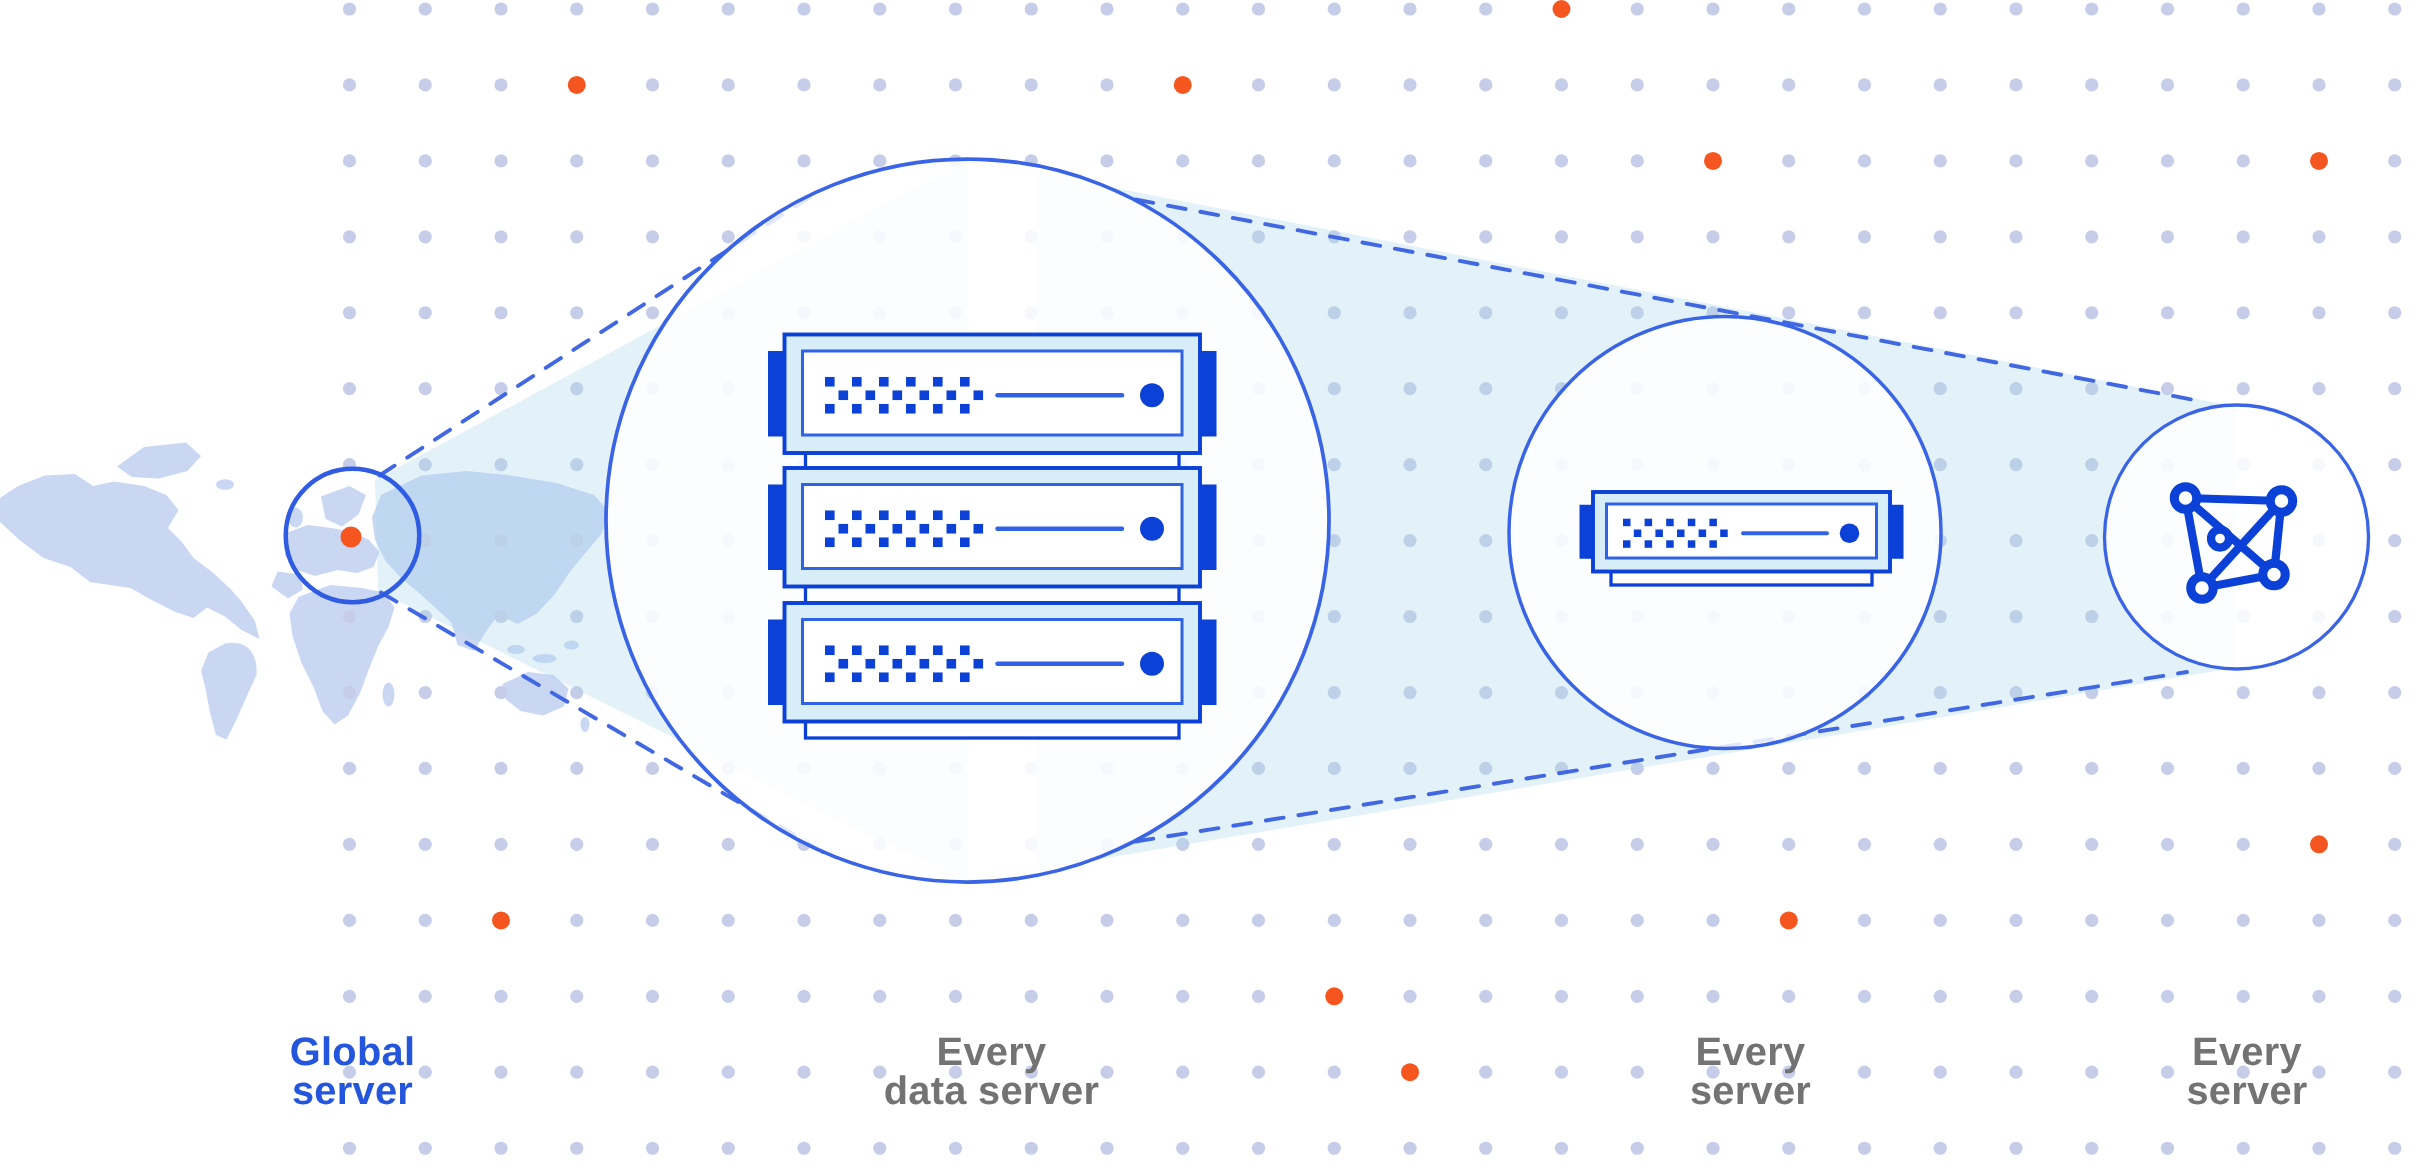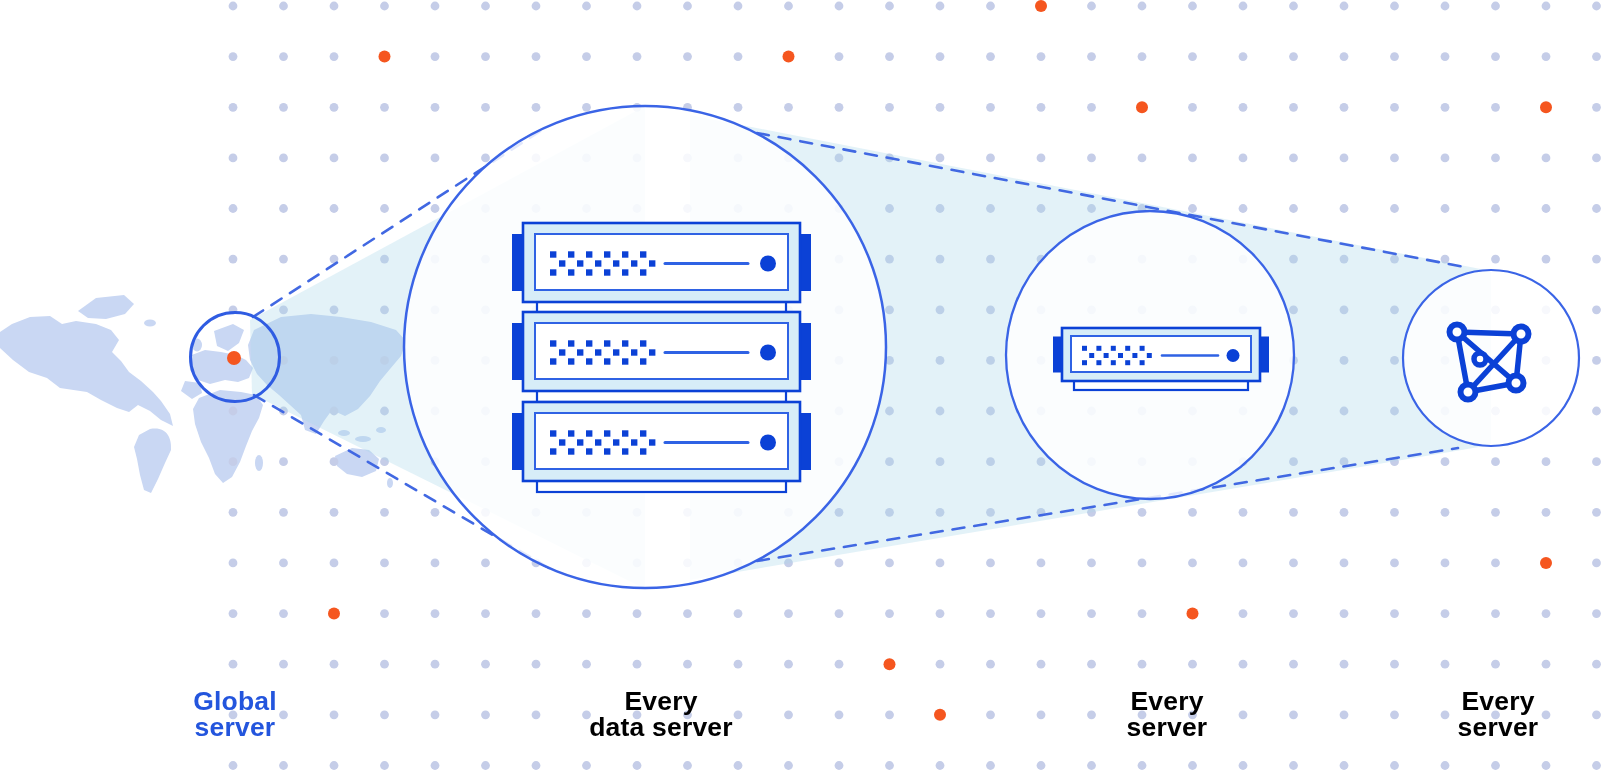--- a/index.html
+++ b/index.html
@@ -4,21 +4,21 @@
 <style>
   html,body{margin:0;padding:0;background:#ffffff;}
   .stage{
     position:relative;width:1620px;height:782px;background:#ffffff;
     overflow:hidden;font-family:"Liberation Sans",sans-serif;
   }
   .stage svg{position:absolute;left:0;top:0;}
   .caption{
     position:absolute;top:688px;transform:translateX(-50%);
     text-align:center;font-size:26.5px;font-weight:bold;line-height:26px;
-    color:#000000;letter-spacing:0.2px;white-space:nowrap;
+    color:#737373;letter-spacing:0.2px;white-space:nowrap;
   }
   .caption span{display:block;}
   .caption.accent{color:#2355dd;}
   .cap-global{left:235px;}
   .cap-dc{left:661px;}
   .cap-server{left:1167px;}
   .cap-service{left:1498px;}
 </style>
 </head>
 <body>

